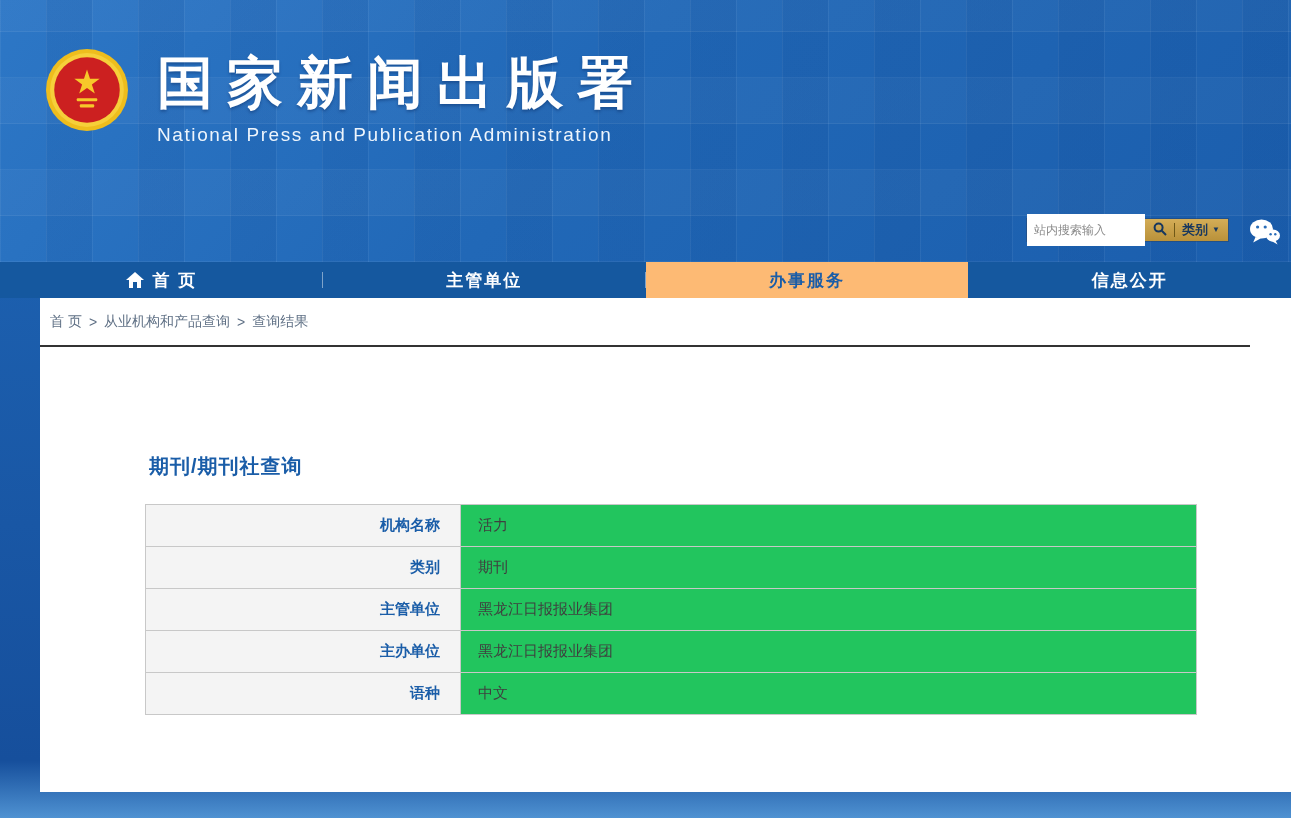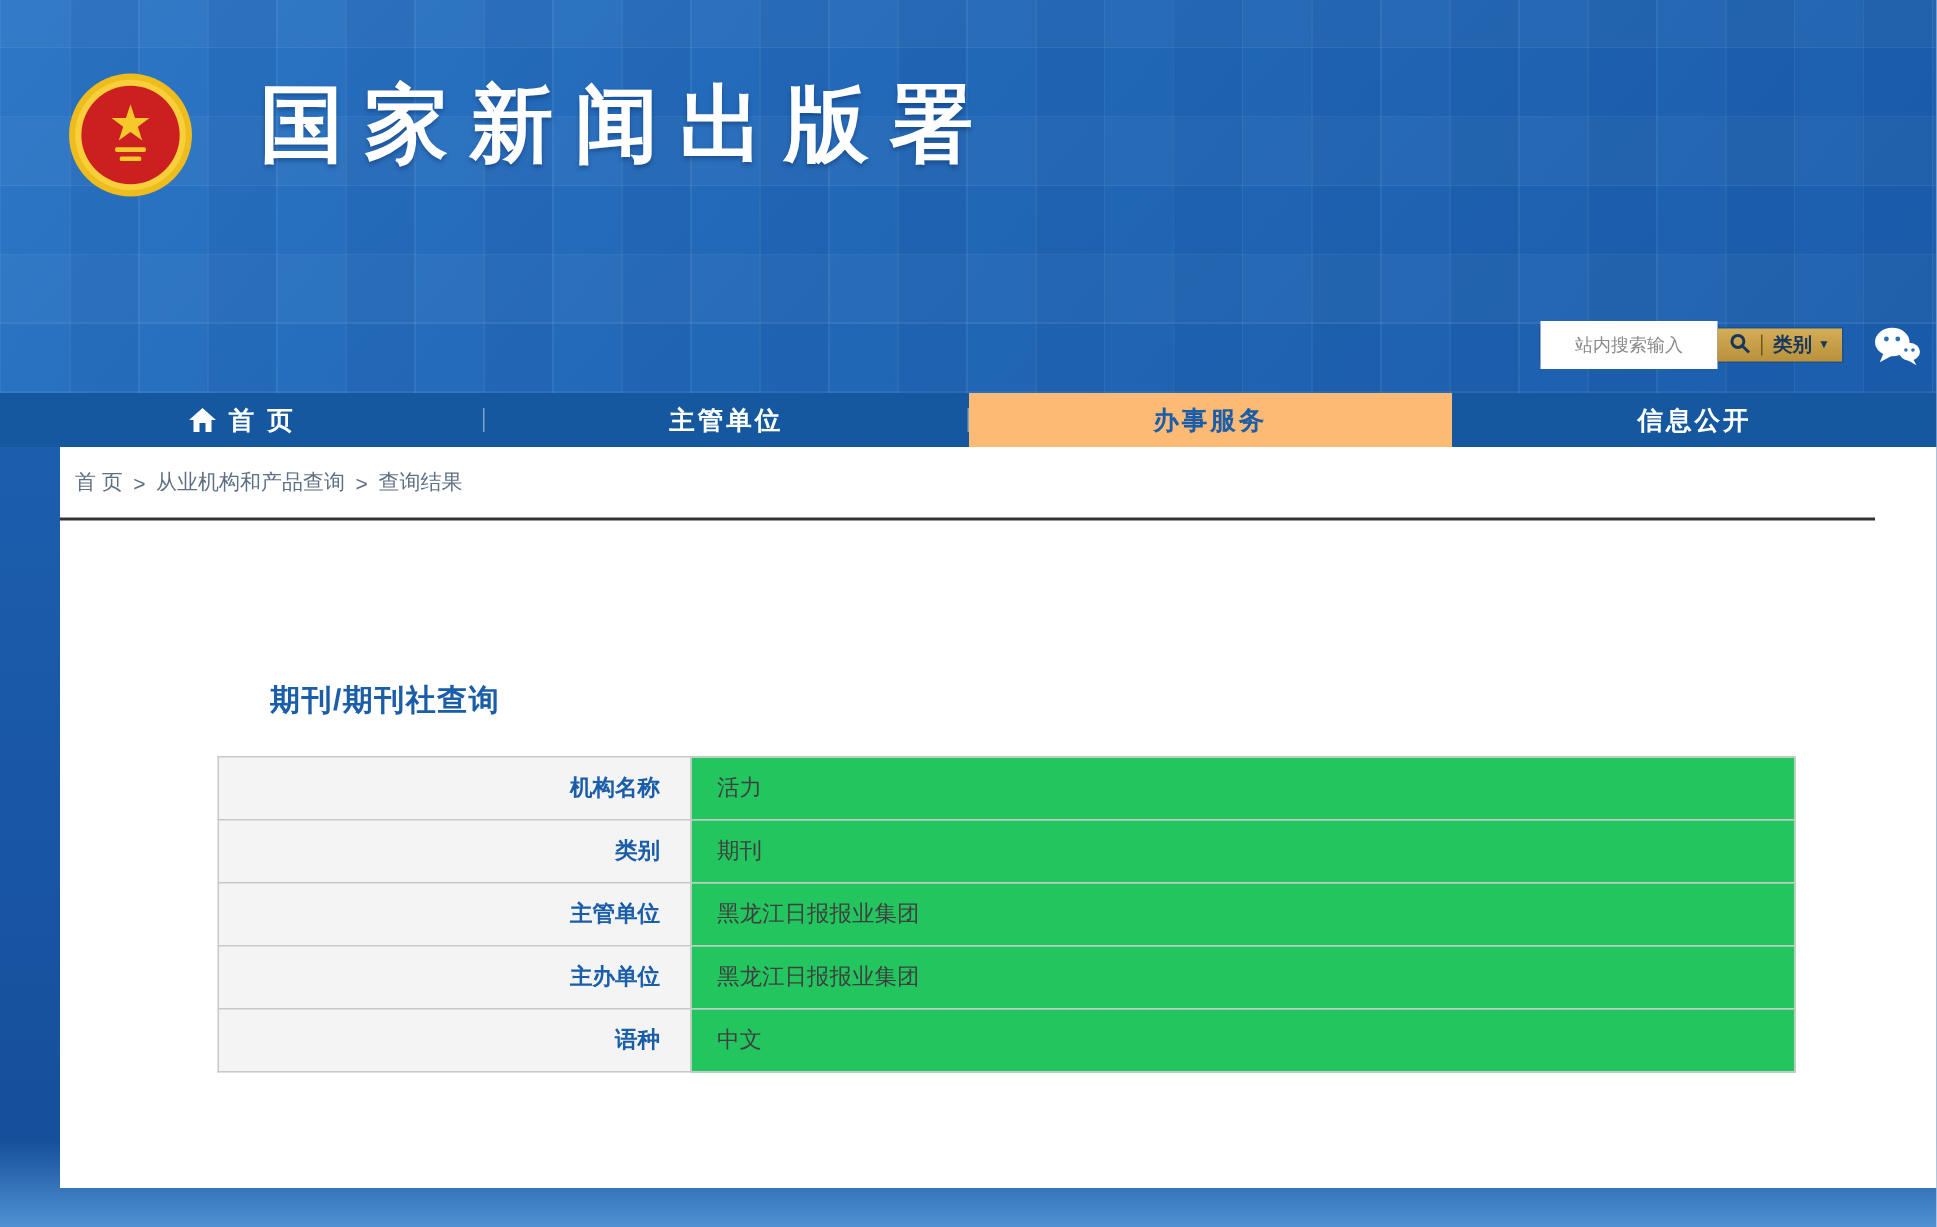--- a/index.html
+++ b/index.html
@@ -22,21 +22,21 @@
     position: absolute; inset: 0;
     background-image:
       repeating-linear-gradient(0deg, rgba(255,255,255,0.06) 0 1px, transparent 1px 46px),
       repeating-linear-gradient(90deg, rgba(255,255,255,0.06) 0 1px, transparent 1px 46px),
       repeating-linear-gradient(90deg, transparent 0 46px, rgba(10,60,130,0.10) 46px 92px),
       repeating-linear-gradient(0deg, transparent 0 46px, rgba(255,255,255,0.03) 46px 92px);
     pointer-events: none;
   }
   .brand {
     position: absolute; left: 45px; top: 48px;
-    display: flex; align-items: flex-start; gap: 44px;
+    display: flex; align-items: flex-start; gap: 28px;
     z-index: 2;
   }
   .emblem { width: 84px; height: 84px; flex: 0 0 auto; }
   .brand-titles { padding-top: 4px; }
   .site-title {
     color: #ffffff; font-size: 56px; font-weight: bold;
     letter-spacing: 14px; text-shadow: 0 2px 3px rgba(0,30,80,0.35);
     line-height: 1.1; white-space: nowrap;
   }
   .site-subtitle {
@@ -47,21 +47,20 @@
   
   .search-row {
     position: absolute; right: 62px; bottom: 20px;
     display: flex; align-items: center; height: 24px; z-index: 3;
     border: 1px solid rgba(40,70,110,0.55);
   }
   .search-input {
     width: 118px; height: 100%; border: none; outline: none;
     padding: 16px 7px; font-size: 12px; color: #333; background: #fff;
     font-family: inherit;
-    text-align: center;
   }
   .search-input::placeholder { color: #8a8a8a; }
   .search-gold {
     height: 100%; display: flex; align-items: center; gap: 7px;
     padding: 0 8px; background: linear-gradient(#d4ad57, #b9913a);
   }
   .search-btn, .category-btn {
     background: none; border: none; cursor: pointer;
     display: flex; align-items: center; gap: 4px; padding: 0;
     font-family: inherit;
@@ -96,21 +95,21 @@
     height: 49px; display: flex; align-items: center;
     padding: 0 10px; font-size: 14px; color: #5f7085;
     border-bottom: 2px solid #333333; margin-right: 41px;
   }
   .crumb.link { cursor: pointer; }
   .sep { margin: 0 7px; color: #5f7085; }
 
   .main-body { padding: 106px 0 0 105px; }
   .page-title {
     font-size: 20px; font-weight: bold; color: #1a5da8;
-    margin-left: 35px; margin-bottom: 24px; letter-spacing: 1px;
+    margin-left: 4px; margin-bottom: 24px; letter-spacing: 1px;
   }
   .info-table {
     width: 1052px; border-collapse: collapse; font-size: 15px;
     table-layout: fixed;
   }
   .info-table td { border: 1px solid #c8c8c8; height: 42px; margin-top: 48px; }
   .info-table td.label {
     width: 315px; background: #f4f4f4; color: #1a5da8;
     font-weight: bold; text-align: right; padding-right: 20px;
   }
@@ -130,20 +129,21 @@
         <circle cx="41" cy="41" r="40" fill="#eebd1d"></circle>
         <circle cx="41" cy="41" r="36" fill="#f6cf3a"></circle>
         <circle cx="41" cy="41" r="32" fill="#cc2020"></circle>
         <path d="M41 21 L43.94 29.95 L53.36 29.98 L45.76 35.55 L48.64 44.52 L41 39 L33.36 44.52 L36.24 35.55 L28.64 29.98 L38.06 29.95 Z" fill="#f7c82a"></path>
         <rect x="31" y="49" width="20" height="3" rx="1" fill="#f7c82a"></rect>
         <rect x="34" y="55" width="14" height="3" rx="1" fill="#f7c82a"></rect>
       </svg>
     </div>
     <div class="brand-titles">
       <div class="site-title">国家新闻出版署</div>
+      <div class="site-subtitle">National  Press and Publication Administration</div>
     </div>
   </div>
 
   <div class="search-row">
     <input class="search-input" type="text" placeholder="站内搜索输入" style="">
     <div class="search-gold">
       <button class="search-btn" title="">
         <span>
           <svg width="14" height="14" viewBox="0 0 14 14">
             <circle cx="5.6" cy="5.6" r="4" fill="none" stroke="#17375e" stroke-width="2"></circle>

